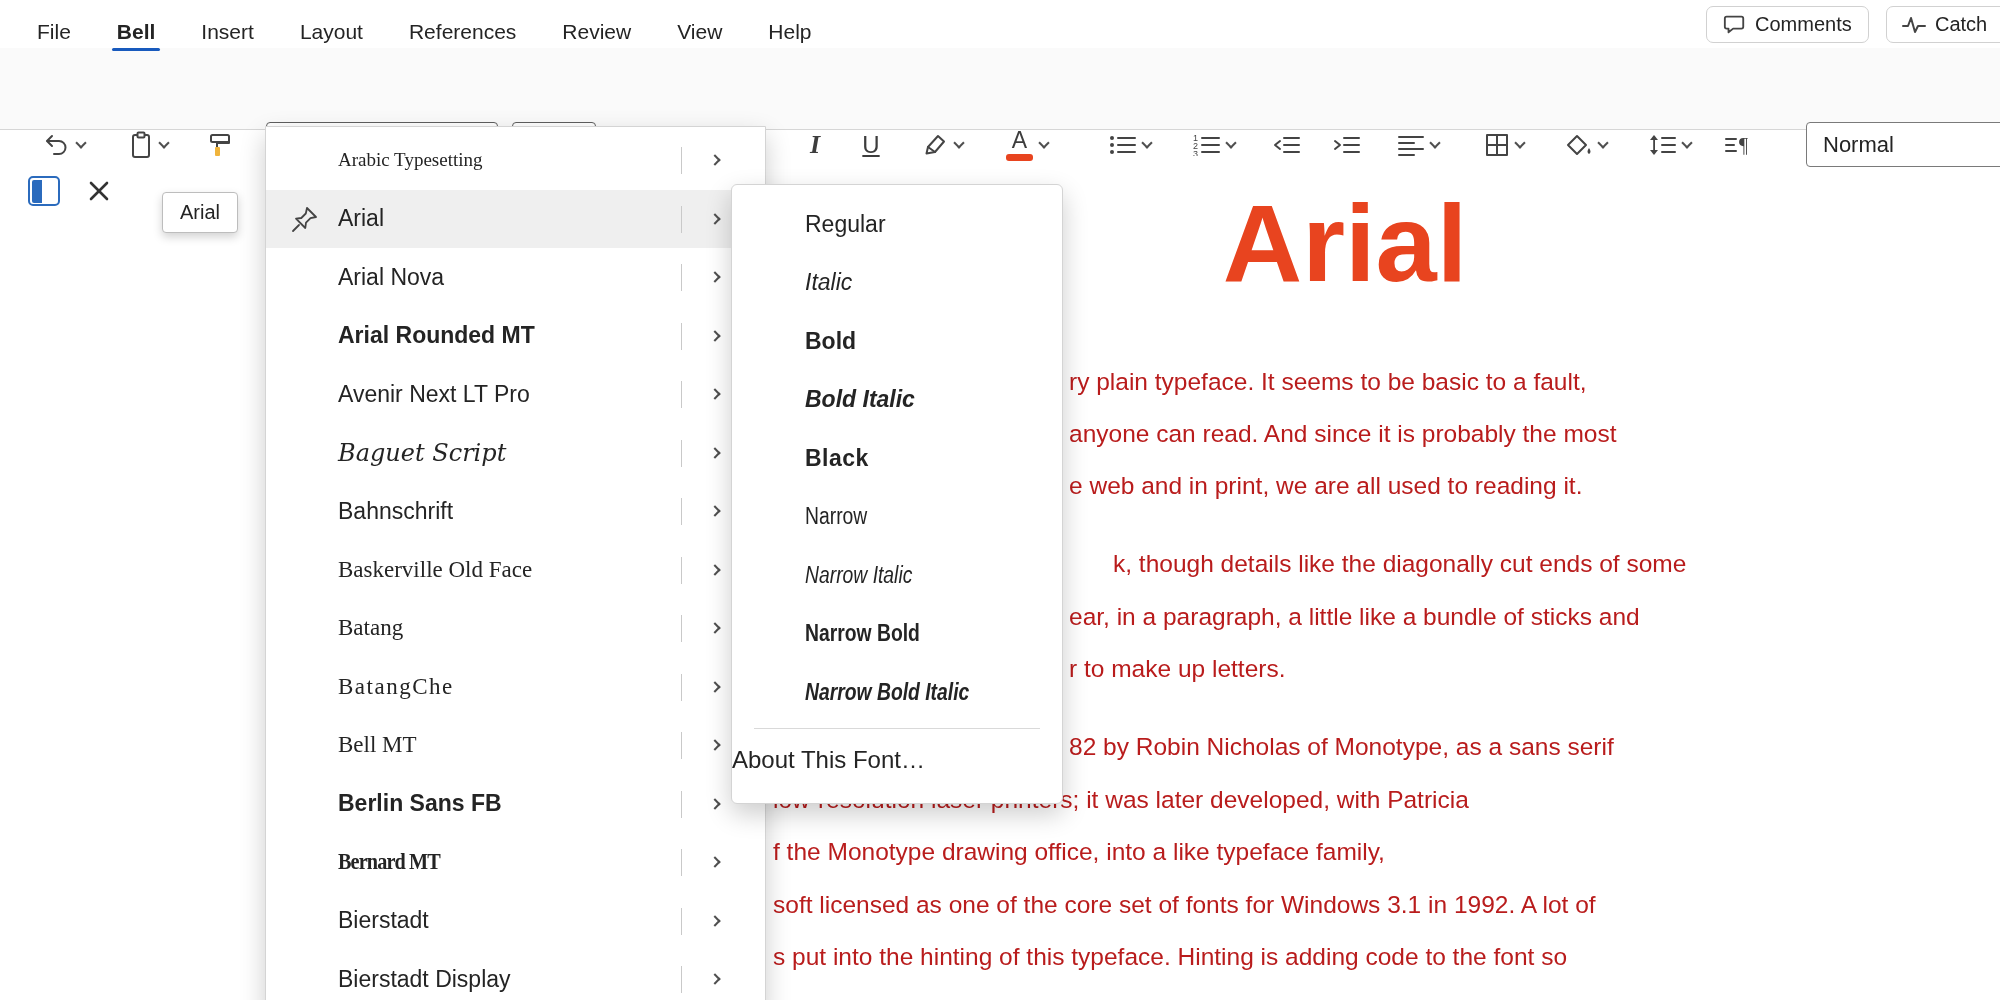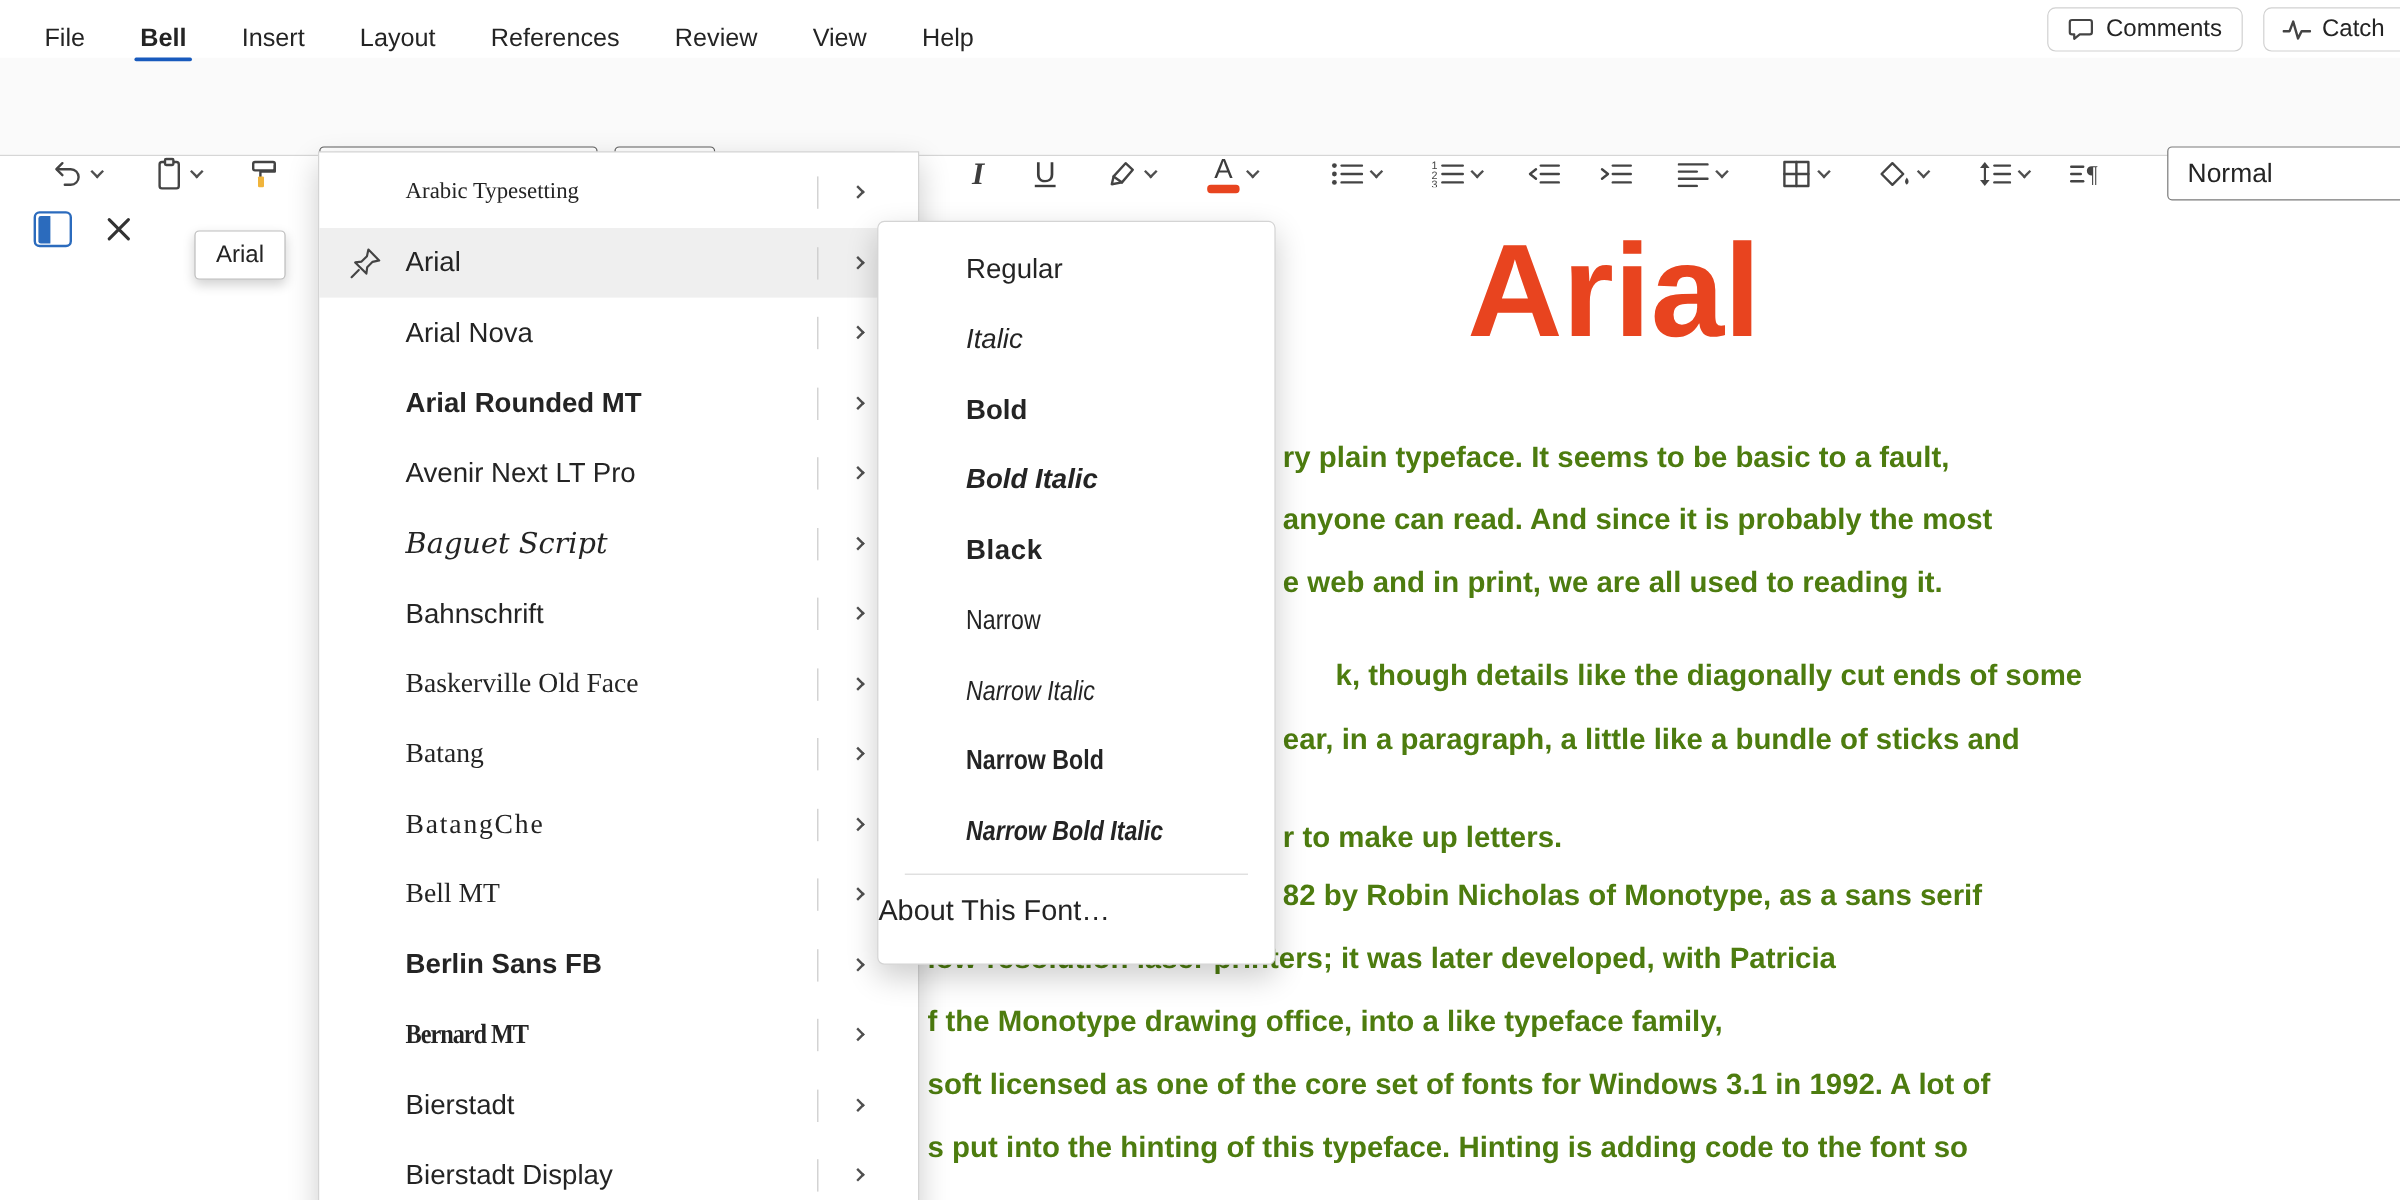--- a/index.html
+++ b/index.html
@@ -65,37 +65,37 @@
   .sm-row { height:58.5px; display:flex; align-items:center; padding-left:73px; font-size:23px; }
   .sm-italic { font-style:italic; }
   .sm-bold { font-weight:700; }
   .sm-black { font-weight:900; letter-spacing:.5px; }
   .sm-narrow { display:inline-block; transform:scaleX(.84); transform-origin:left center; }
   .sm-sep { height:1px; background:#d9d9d9; margin:6px 22px 5px 22px; }
   .sm-footer { height:52px; display:flex; align-items:center; font-size:24px; }
 
   
   .doc-title { position:absolute; left:1345px; top:188px; transform:translateX(-50%); font-size:110px; font-weight:700; line-height:1; }
-  .doc-line { position:absolute; font-size:24.5px; color:#4d7c0f; white-space:nowrap;font-weight:bold; }
+  .doc-line { position:absolute; font-size:24.5px; color:#b91c1c; white-space:nowrap; }
 
   svg .stk { fill:none; stroke:#444; stroke-width:2; stroke-linecap:round; stroke-linejoin:round; }
   svg .fil { fill:#444; stroke:none; }
 </style>
 </head>
 <body>
 
 <div>
   <div class="doc-title" style="color:#e8441f">Arial</div>
 
   <div class="doc-line" style="left:1069px; top:368px;">ry plain typeface. It seems to be basic to a fault,</div>
   <div class="doc-line" style="left:1069px; top:420px;">anyone can read. And since it is probably the most</div>
   <div class="doc-line" style="left:1069px; top:472px;">e web and in print, we are all used to reading it.</div>
   <div class="doc-line" style="left:1069px; top:550px;margin-left:44px;">k, though details like the diagonally cut ends of some</div>
   <div class="doc-line" style="left:1069px; top:603px;">ear, in a paragraph, a little like a bundle of sticks and</div>
-  <div class="doc-line" style="left:1069px; top:655px;margin-top:30px;">r to make up letters.</div>
+  <div class="doc-line" style="left:1069px; top:655px;">r to make up letters.</div>
   <div class="doc-line" style="left:1069px; top:733px;">82 by Robin Nicholas of Monotype, as a sans serif</div>
   <div class="doc-line" style="left:773px;  top:786px;">low-resolution laser printers; it was later developed, with Patricia</div>
   <div class="doc-line" style="left:773px;  top:838px;">f the Monotype drawing office, into a like typeface family,</div>
   <div class="doc-line" style="left:773px;  top:891px;">soft licensed as one of the core set of fonts for Windows 3.1 in 1992. A lot of</div>
   <div class="doc-line" style="left:773px;  top:943px;">s put into the hinting of this typeface. Hinting is adding code to the font so</div>
 </div>
 
 <div class="menubar">
   <div class="menu-item">File</div>
   <div class="menu-item active">Bell</div>

